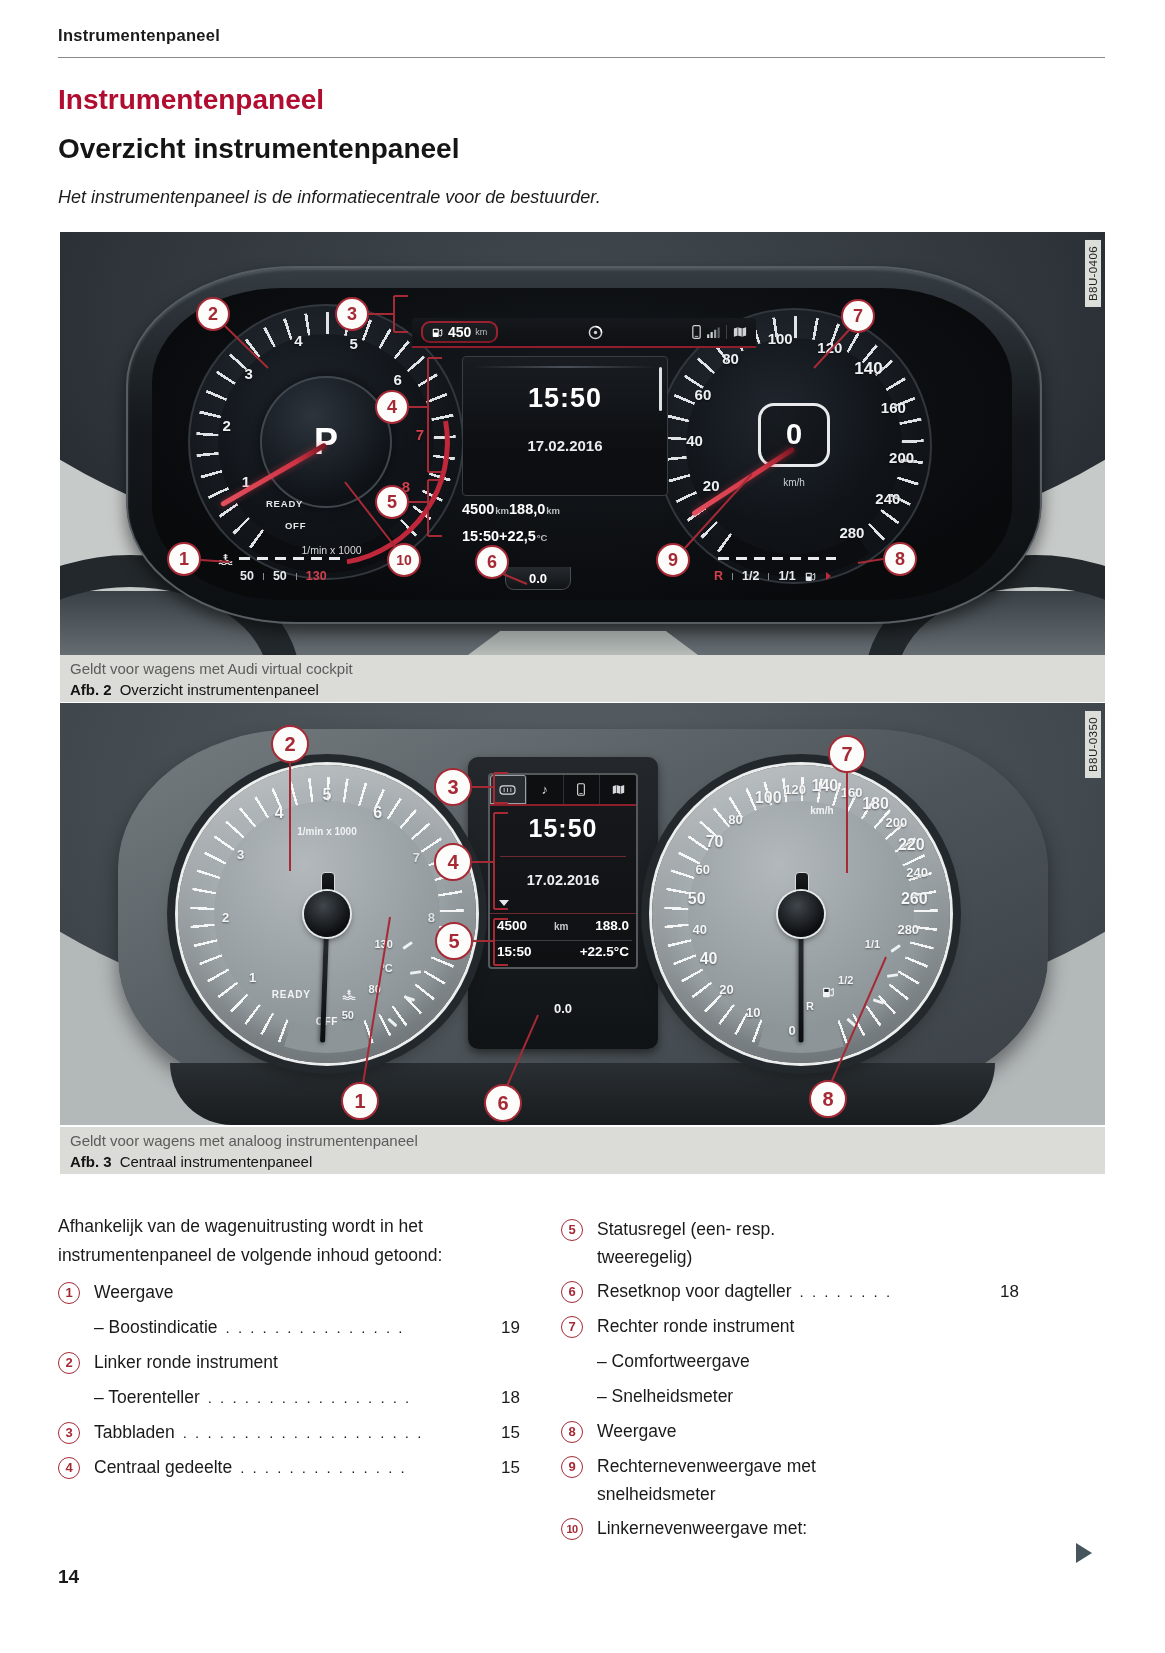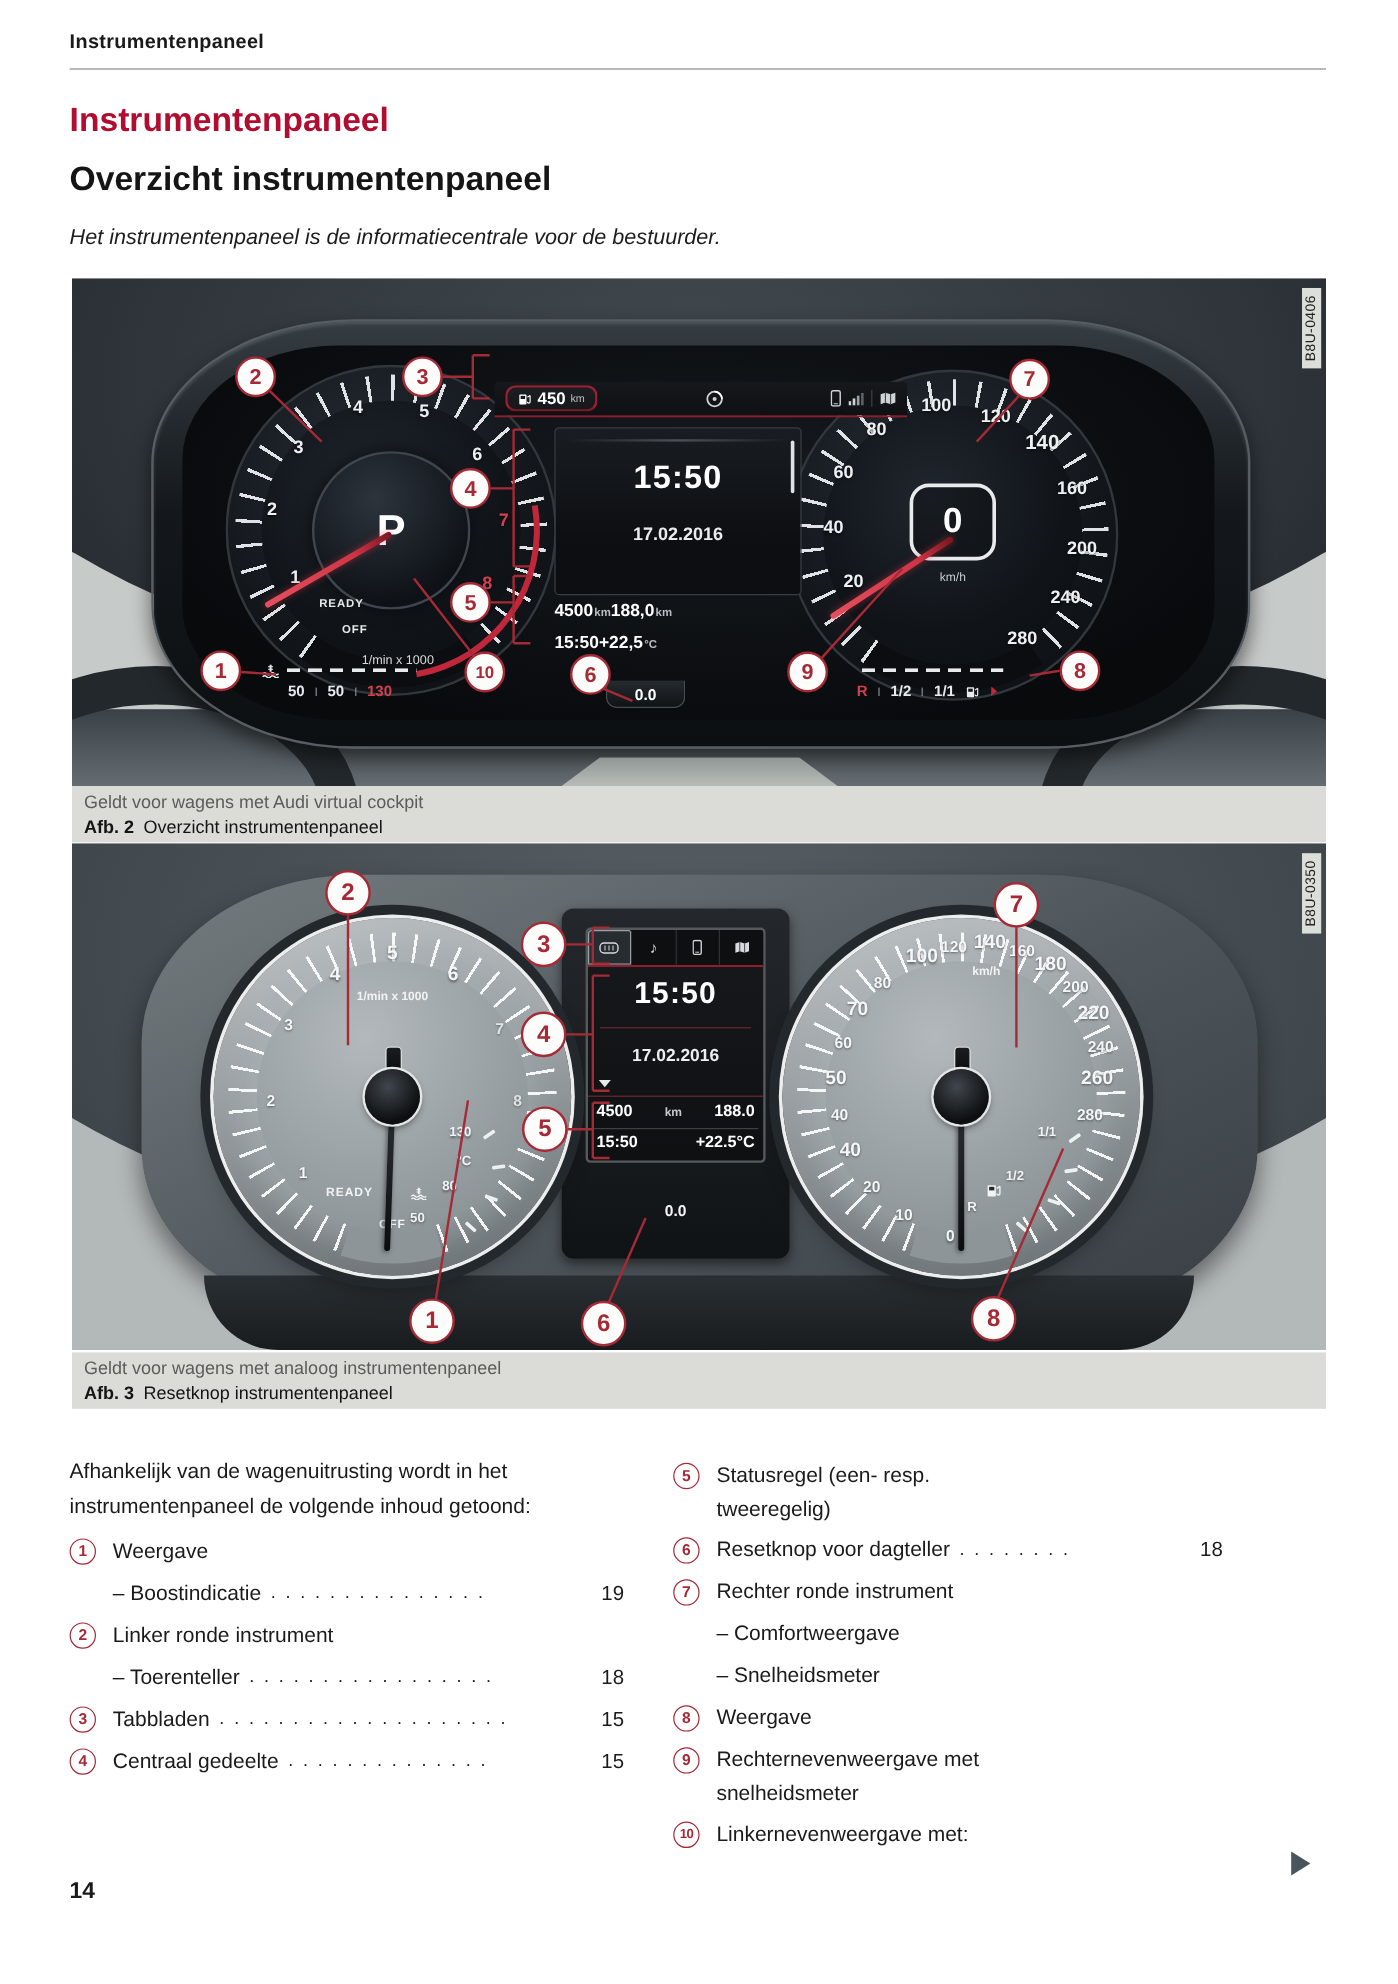--- a/index.html
+++ b/index.html
@@ -504,21 +504,21 @@
     <div class="co" style="left:394px;top:238px">5</div>
     <div class="co" style="left:443px;top:400px">6</div>
     <div class="co" style="left:787px;top:51px">7</div>
     <div class="co" style="left:768px;top:396px">8</div>
 
     <div class="figcode">B8U-0350</div>
   </div>
 
   <div class="cap" id="cap2">
     <div class="n">Geldt voor wagens met analoog instrumentenpaneel</div>
-    <div class="t"><b>Afb. 3</b><span>Resetknop instrumentenpane​el</span></div>
+    <div class="t"><b>Afb. 3</b><span>Centraal instrumentenpane​el</span></div>
   </div>
 
   <div class="lcol" id="lcol">
     <div class="lintro">Afhankelijk van de wagenuitrusting wordt in het instrumentenpaneel de volgende inhoud getoond:</div>
     <div class="lrow">
       <span class="badge">1</span>
       <span>Weergave</span>
     </div>
     <div class="lrow sub">
       <span>– Boostindicatie</span>

